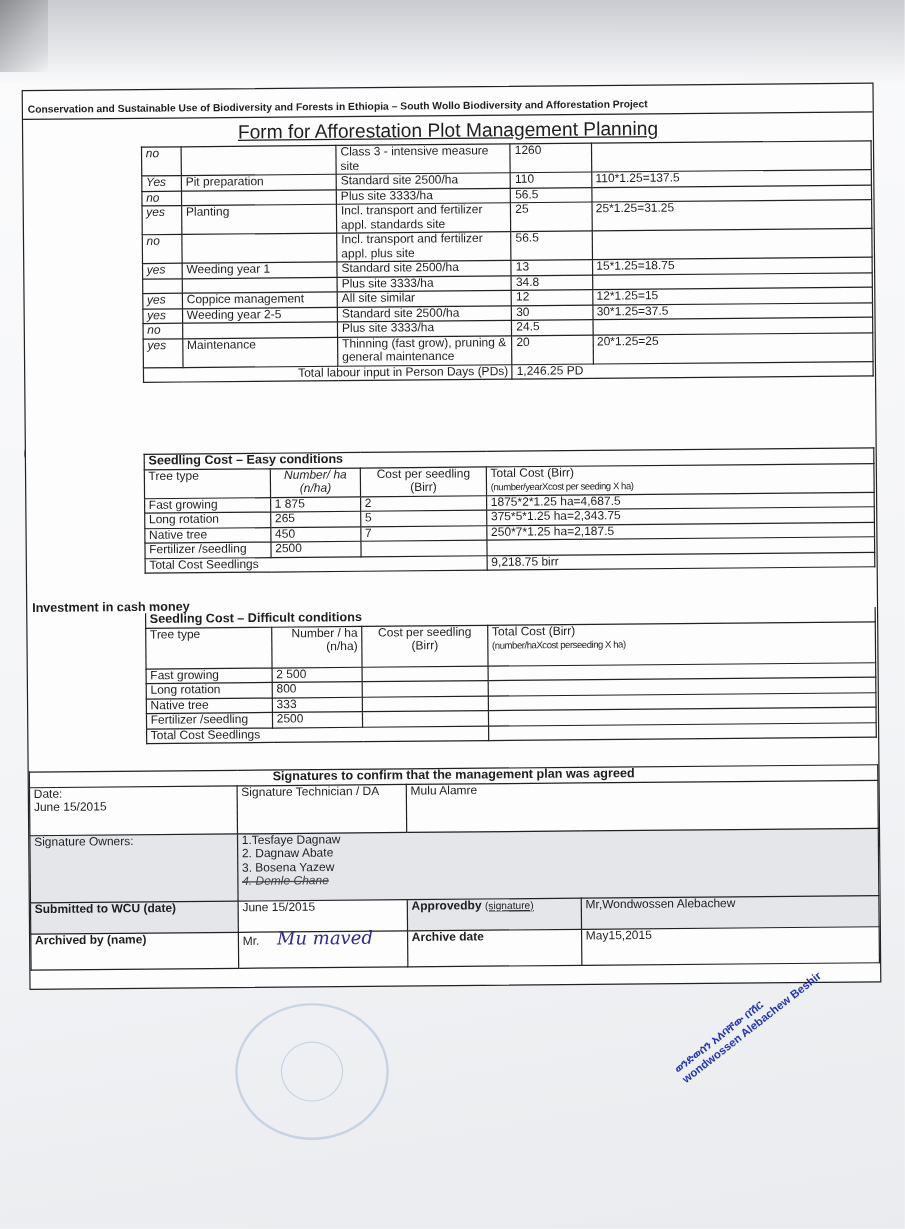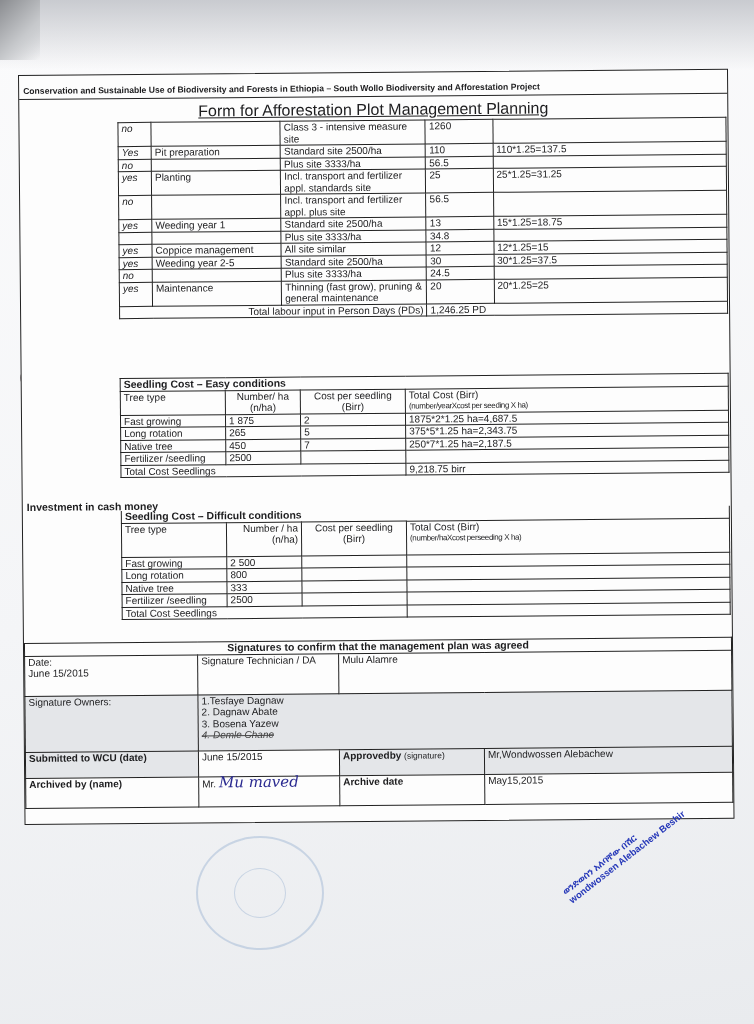--- a/index.html
+++ b/index.html
@@ -35,21 +35,21 @@
   .shade { background:#e4e6e9; }
   .bold { font-weight:bold; }
   .hole { position:absolute; left:20px; top:369px; width:18px; height:18px; border-radius:50%;
     background: radial-gradient(circle at 40% 40%,#7a6f74,#2b2326); }
   .stamp-seal { position:absolute; left:196px; top:836px; width:124px; height:110px; border-radius:50%;
     border:2px solid rgba(130,160,200,0.35); }
   .stamp-seal .inner { position:absolute; left:36px; top:30px; width:50px; height:48px; border-radius:50%;
     border:1.5px solid rgba(130,160,200,0.35); }
   .stamp-text { position:absolute; left:560px; top:838px; width:170px; transform:rotate(-38deg);
     transform-origin:left top; color:#2436b8; font-size:9.5px; font-weight:bold; line-height:11px; top:888px; }
-  .signature { font-family:"DejaVu Serif", serif; font-style:italic; color:#2a2a90; font-size:15px; }
+  .signature { font-family:"DejaVu Serif", serif; font-style:italic; color:#2a2a90; font-size:15px;margin-left:12px; }
   .strike { text-decoration:line-through; color:#444; font-style:italic; }
 </style>
 </head>
 <body>
 
 <div class="page-shadow"></div>
 <div class="corner"></div>
 <div class="hole"></div>
 
 <div class="form">
@@ -146,21 +146,21 @@
 
   <div class="side-label">Investment in cash money</div>
 
   <table class="sec" style="top:303px;">
     <tbody>
         <tr>
           <td colspan="4" class="shead">Seedling Cost – Easy conditions</td>
         </tr>
     <tr>
       <td style="width:98px;">Tree type</td>
-      <td style="width:68px;" class="center">Number/ ha (n/ha)</td>
+      <td style="width:68px;font-style:italic;" class="center">Number/ ha (n/ha)</td>
       <td style="width:98px;" class="center">Cost per seedling (Birr)</td>
       <td>
         <div>Total Cost (Birr)</div>
         <div class="small">(number/yearXcost per seeding X ha)</div>
       </td>
     </tr>
     </tbody>
       <tbody id="easy-body">
         <tr>
           <td>Fast growing</td>
@@ -264,21 +264,21 @@
             <div>2. Dagnaw Abate</div>
             <div>3. Bosena Yazew</div>
             <div class="strike">4. Demle Chane</div>
           </td>
     </tr>
     <tr style="height:26px;">
       <td class="shade bold">Submitted to WCU (date)</td>
       <td>June 15/2015</td>
       <td class="shade" style="width:138px;">
         <span class="bold">Approvedby</span>
-        <span style="font-size:8.5px;">(signature)</span>
+        <span style="font-size:8.5px;text-decoration:underline;">(signature)</span>
       </td>
       <td class="shade">Mr,Wondwossen Alebachew</td>
     </tr>
     <tr style="height:30px;">
       <td class="bold">Archived by (name)</td>
       <td>
         <span>Mr.</span>
         <span class="signature">Mu maved</span>
       </td>
       <td class="bold">Archive date</td>

